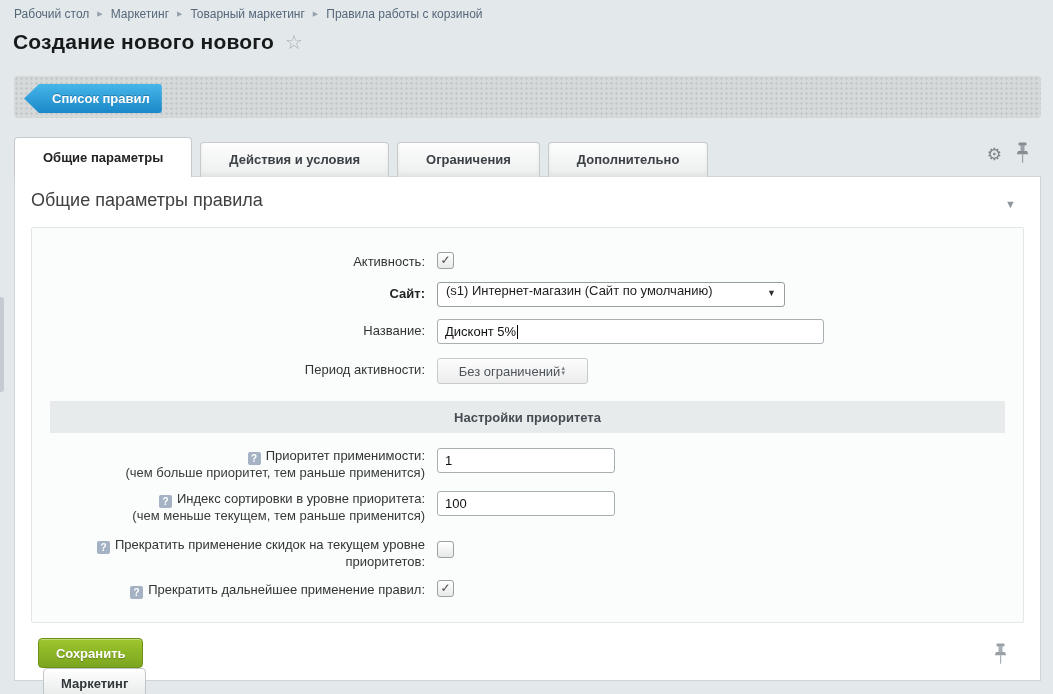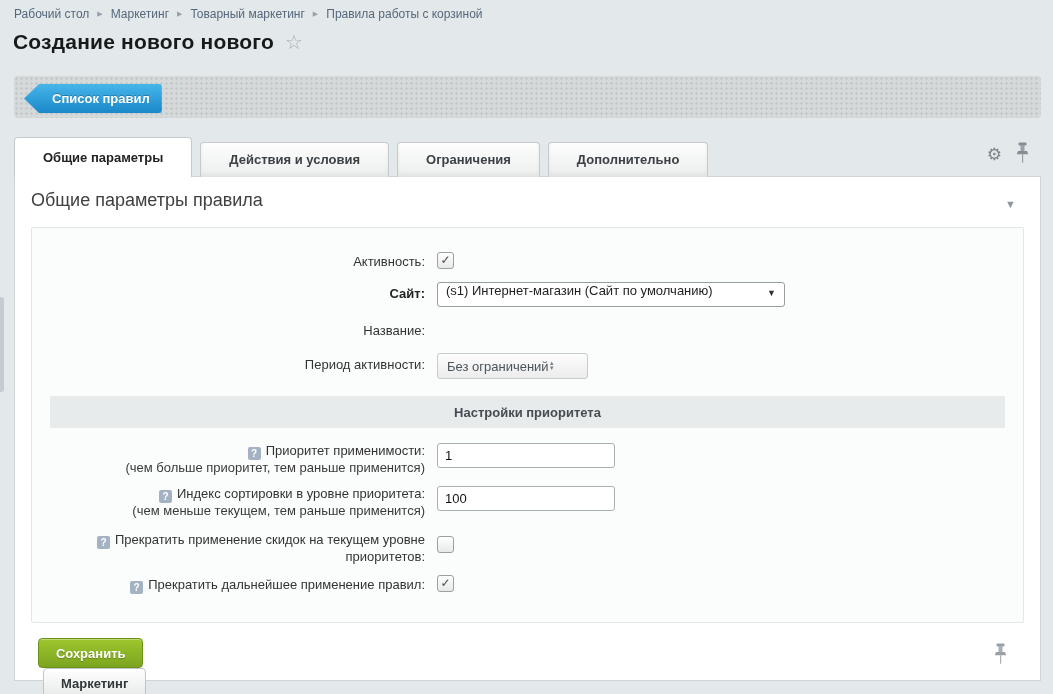--- a/index.html
+++ b/index.html
@@ -59,21 +59,21 @@
   .select-box { width:348px; height:25px; border:1px solid #969ea2; border-radius:3px; background:#fff;
     display:flex; align-items:flex-end; justify-content:space-between; padding:8px 8px; font-size:13px; color:#222; cursor:pointer; }
   .select-arrow { font-size:9px; color:#333; }
 
   .text-input { width:387px; height:25px; border:1px solid #a9b0b4; border-radius:3px; background:#fff;
     display:flex; align-items:center; padding:0 7px; font-size:13px; color:#111; cursor:text; }
   .caret { display:inline-block; width:1px; height:14px; background:#000; margin-left:1px; }
   .num-input { width:178px; }
 
   .dropdown-btn { width:151px; height:26px; border:1px solid #c6cbce; border-radius:3px;
-    background:linear-gradient(#fdfdfd, #ececed); display:flex; align-items:center; justify-content:flex-start;
+    background:linear-gradient(#fdfdfd, #ececed); display:flex; align-items:center; justify-content:center;
     padding:0 9px; font-size:13px; color:#4c545a; cursor:pointer; }
   .spinner { display:flex; flex-direction:column; font-size:6px; color:#7b8287; line-height:5px; }
 
   .group-bar { margin:0 18px 15px 18px; height:32px; background:#e8ebec; display:flex; align-items:center;
     justify-content:center; font-size:13px; font-weight:bold; color:#454d53; }
 
   .help-icon { display:inline-block; width:13px; height:13px; border-radius:2px; background:#a4b2c4; color:#fff;
     font-size:10px; font-weight:bold; line-height:13px; text-align:center; margin-right:5px; vertical-align:-2px; cursor:pointer; }
 
   .mb12{margin-bottom:12px}.mb14{margin-bottom:14px}.mb17{margin-bottom:17px}.mb10{margin-bottom:10px}.mb13{margin-bottom:13px}.mb8{margin-bottom:8px}
@@ -147,20 +147,24 @@
     <div class="frow mb12">
       <div class="flabel pt bold">Сайт:</div>
       <div class="select-box">
         <span>(s1) Интернет-магазин (Сайт по умолчанию)</span>
         <span class="select-arrow">▼</span>
       </div>
     </div>
 
     <div class="frow mb14">
       <div class="flabel pt">Название:</div>
+      <div class="text-input">
+        <span>Дисконт 5%</span>
+          <span class="caret"></span>
+      </div>
     </div>
 
     <div class="frow mb17">
       <div class="flabel pt">Период активности:</div>
       <div class="dropdown-btn">
         <span>Без ограничений</span>
         <span class="spinner">
           <span>▲</span>
             <span>▼</span>
         </span>

